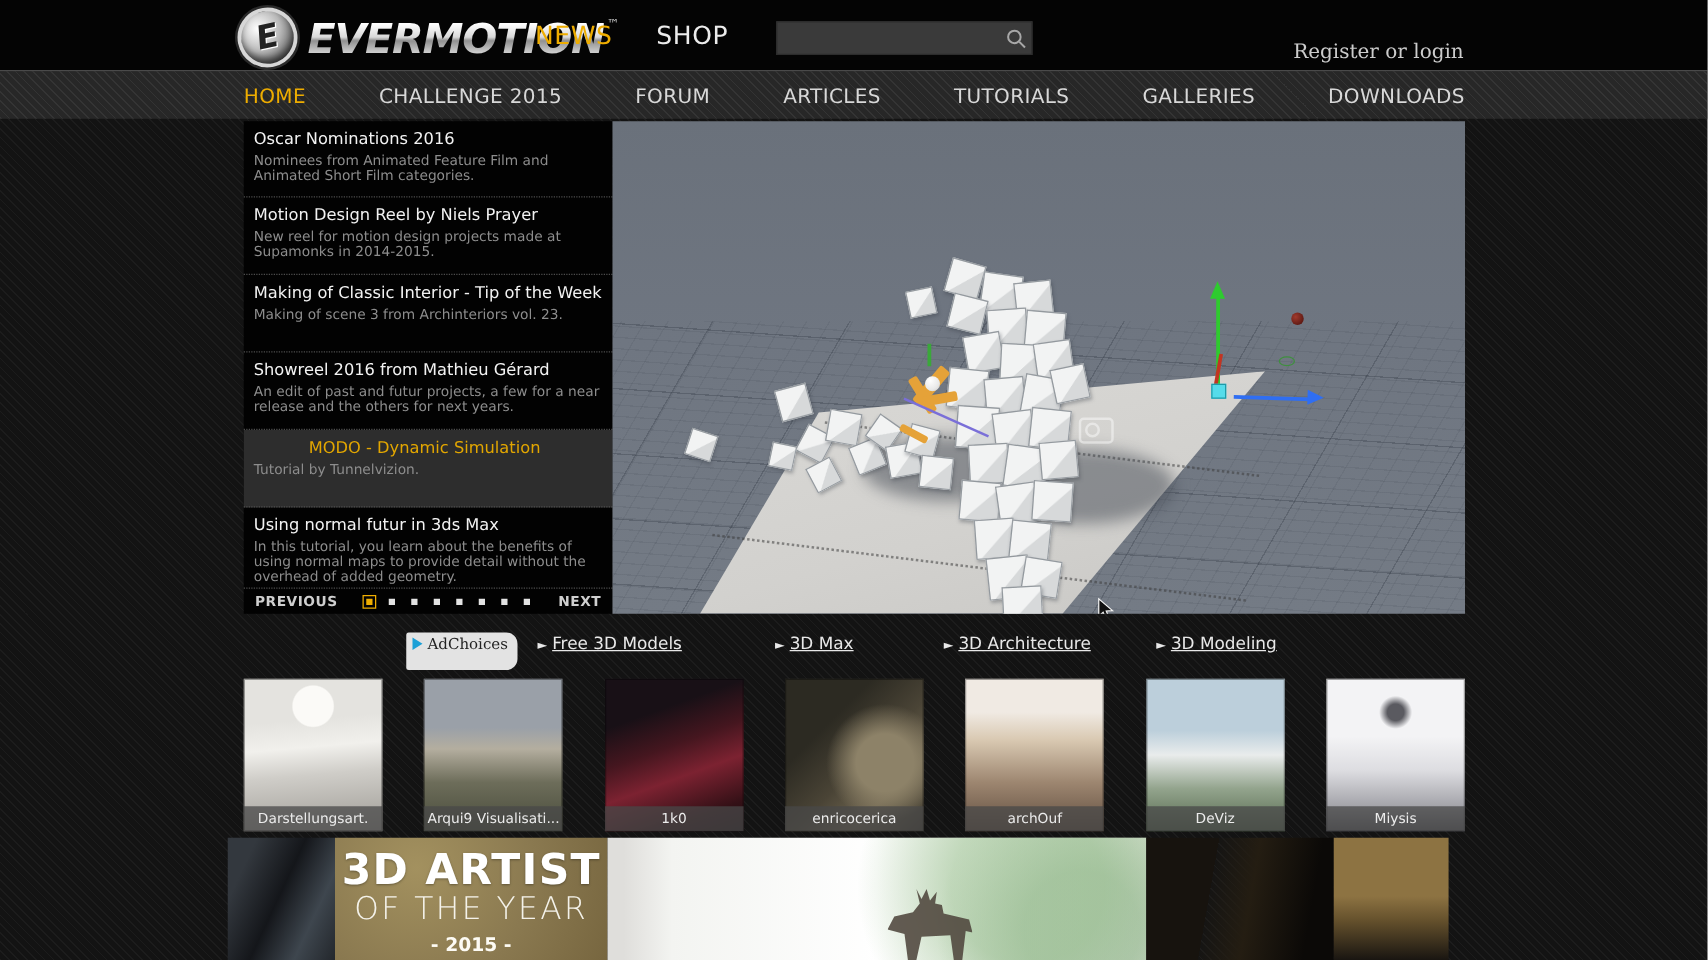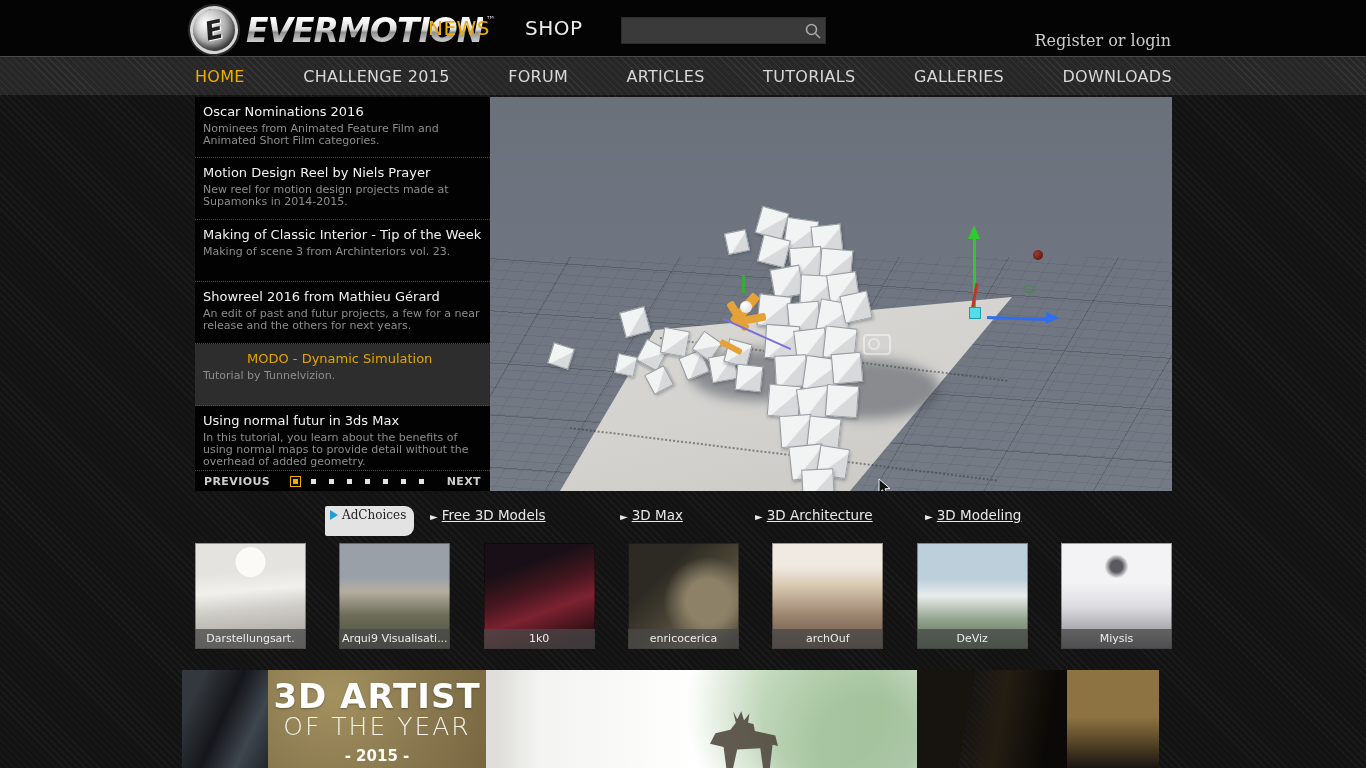--- a/index.html
+++ b/index.html
@@ -105,21 +105,21 @@
   .adbadge-tri{width:0;height:0;border-top:5px solid transparent;border-bottom:5px solid transparent;
     border-left:8px solid #1ba0d7;margin-right:4px;}
   .adbadge-txt{font-size:12px;color:#222;font-family:"DejaVu Serif","Liberation Serif",serif;}
   .adlink{position:absolute;top:7px;font-size:13.5px;color:#e8e8e8;text-decoration:underline;cursor:pointer;}
   .adlink .arr{font-size:10px;margin-right:4px;text-decoration:none;display:inline-block;}
   .adlink1{left:235px;} .adlink2{left:425px;} .adlink3{left:560px;} .adlink4{left:730px;}
 
   
   .gallery{position:absolute;left:195px;top:543px;width:977px;height:106px;
     display:flex;justify-content:space-between;}
-  .thumb{position:relative;width:111px;height:106px;overflow:hidden;cursor:pointer;
+  .thumb{position:relative;width:111px;height:122px;overflow:hidden;cursor:pointer;
     box-shadow:inset 0 0 0 1px rgba(0,0,0,.35);}
   .thumb-label{position:absolute;left:0;right:0;bottom:0;height:20px;line-height:20px;
     background:rgba(72,72,72,.75);color:#ececec;font-size:11px;text-align:center;
     white-space:nowrap;overflow:hidden;}
   .t1{background:radial-gradient(circle at 50% 18%,#fbfaf7 0 14%,transparent 15%),
       linear-gradient(175deg,#e4e3df 0 28%,#f1f0ec 45%,#cfcdc8 62%,#9d9a94 100%);}
   .t2{background:linear-gradient(180deg,#9aa0a8 0 32%,#b4ae9f 46%,#6d6d5a 68%,#474a3a 100%);}
   .t3{background:linear-gradient(160deg,#181016 0 25%,#45161f 45%,#7c2231 62%,#331016 85%,#1a0c10),
       radial-gradient(circle at 70% 35%,rgba(230,190,60,.5) 0 8%,transparent 20%);}
   .t4{background:radial-gradient(circle at 72% 55%,#8d8268 0 22%,transparent 45%),

